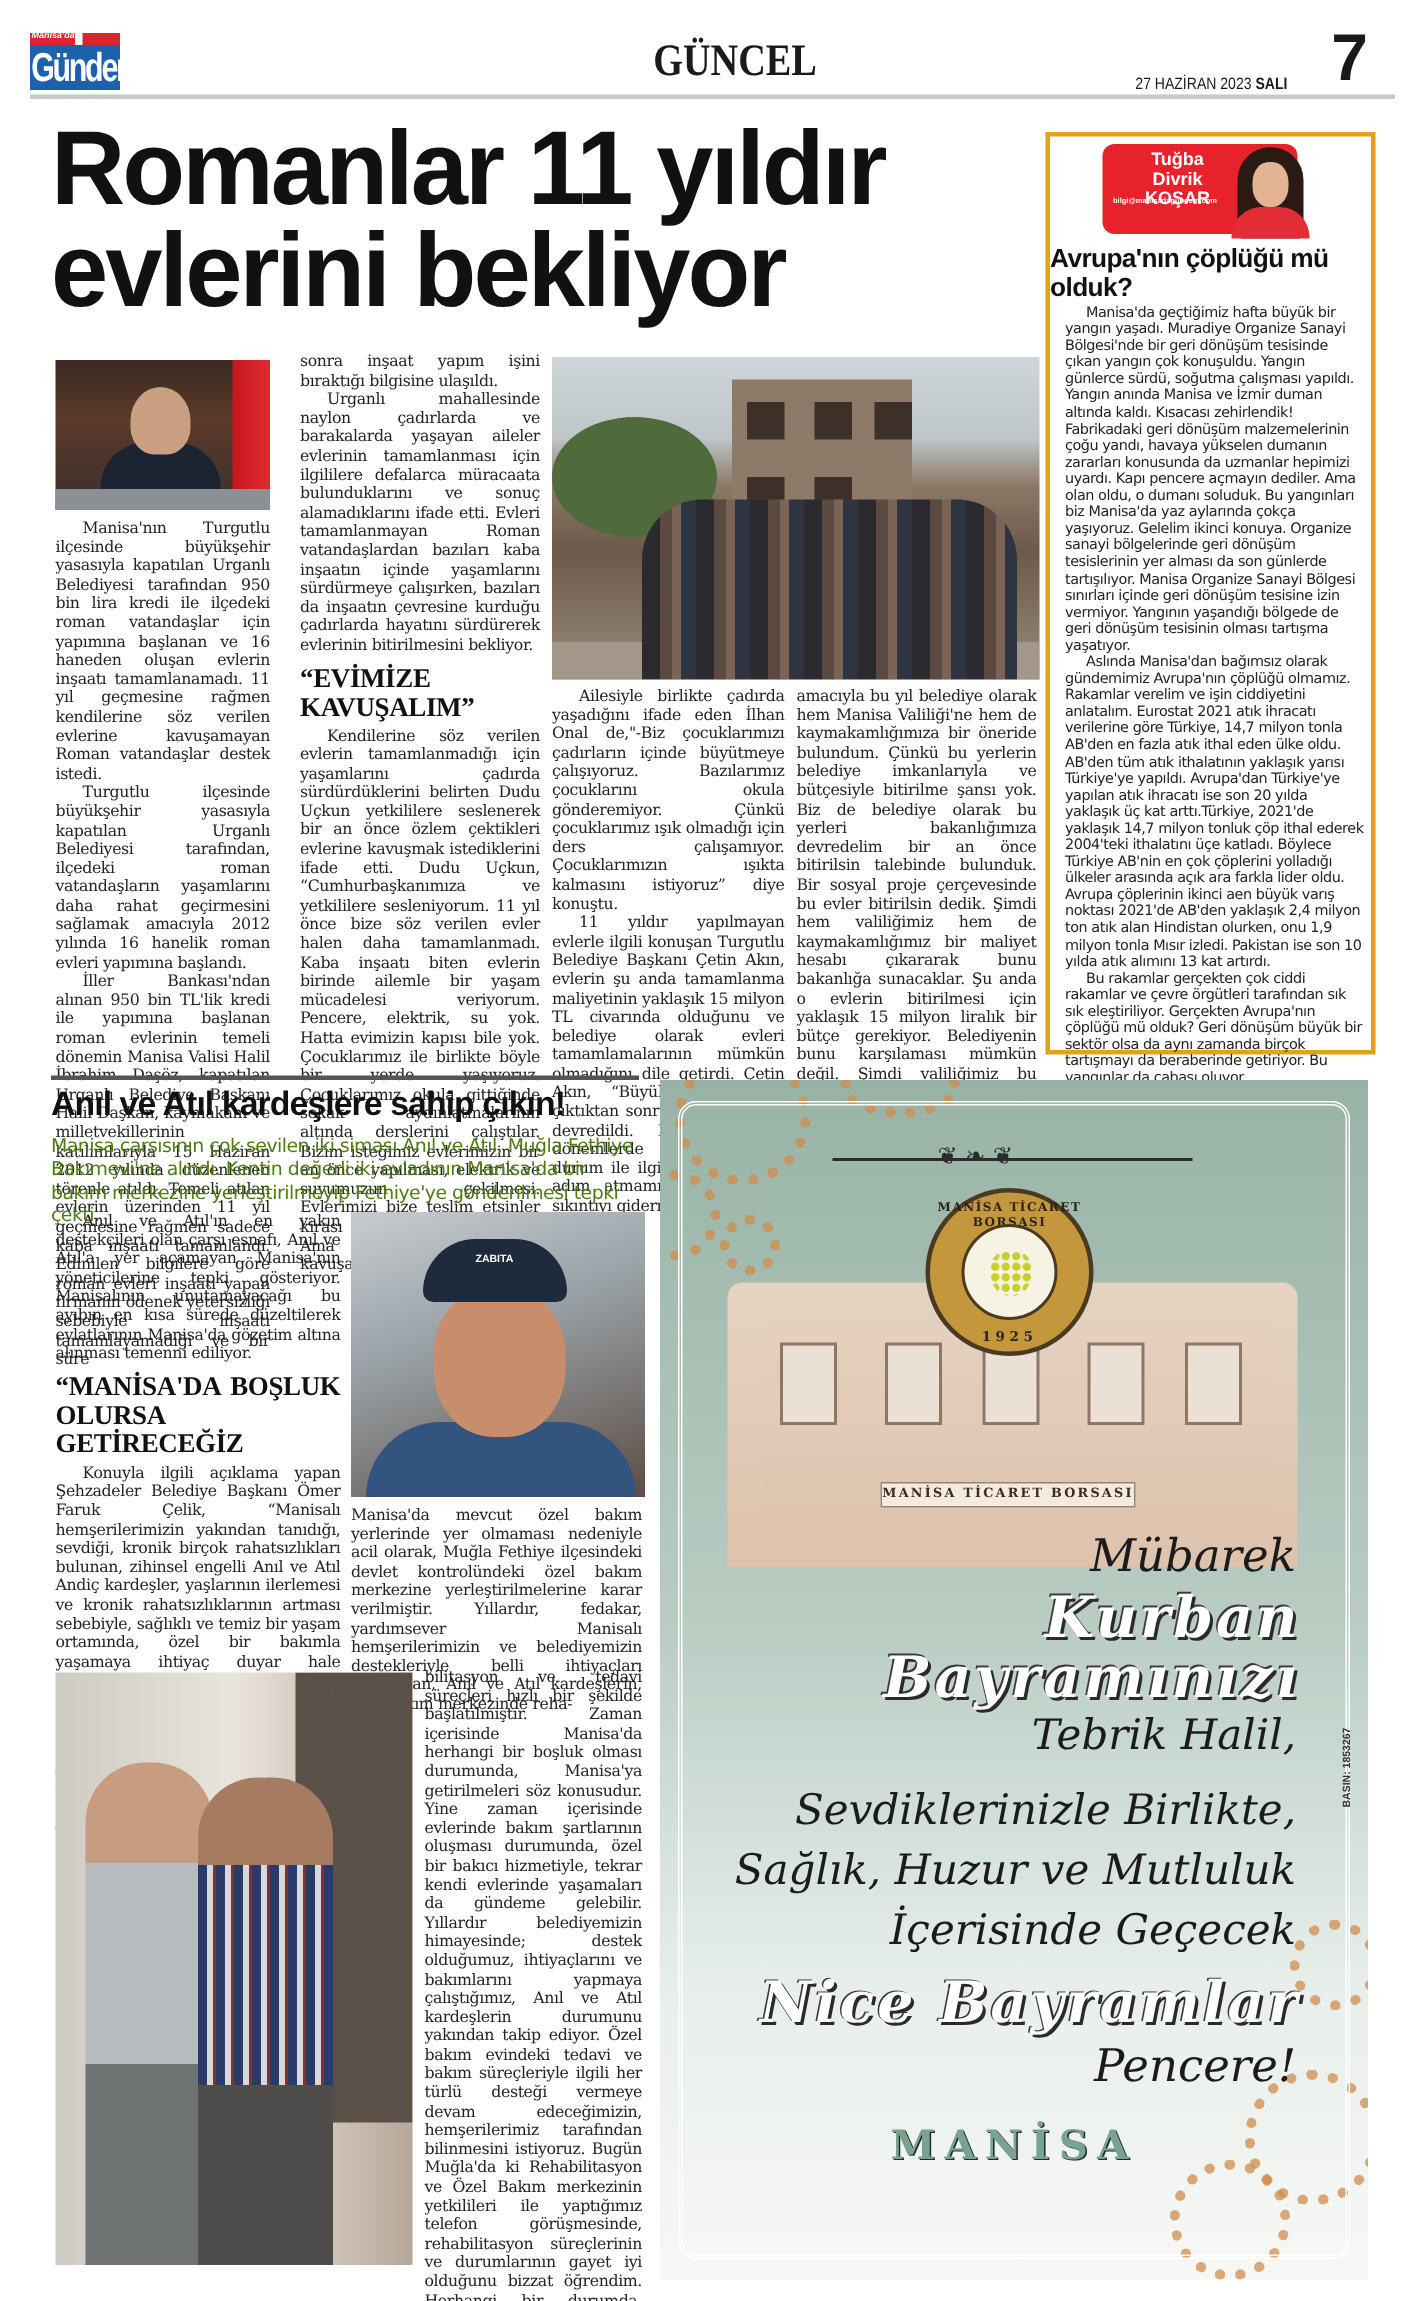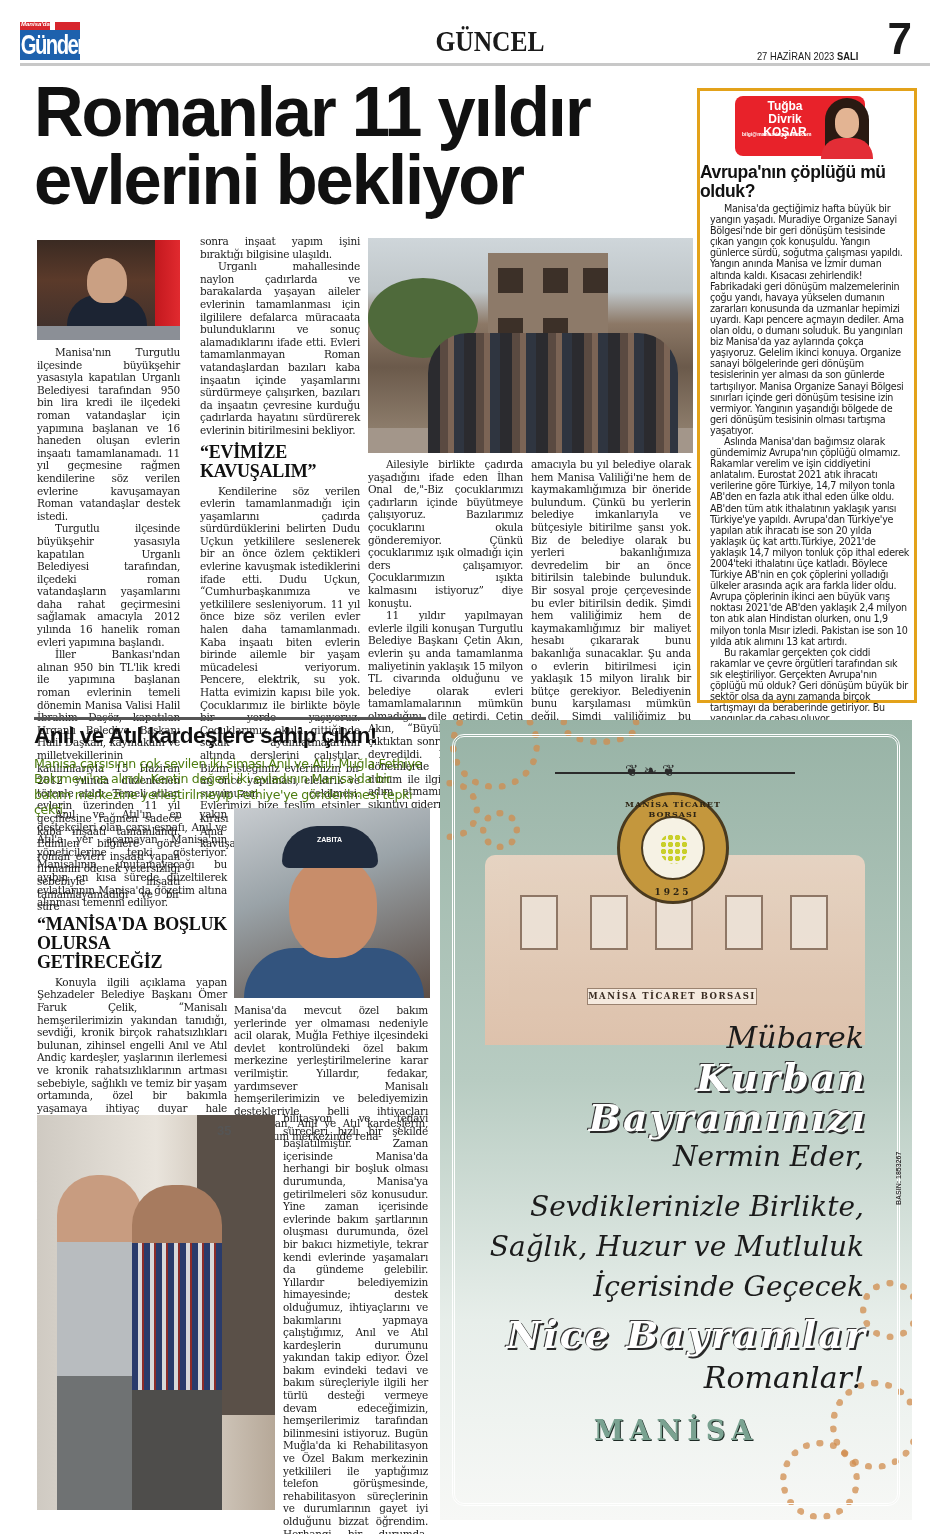--- a/index.html
+++ b/index.html
@@ -244,23 +244,23 @@
     <div class="ring-text">MANİSA TİCARET BORSASI</div>
     <div class="inner">
       <div class="grapes"></div>
     </div>
     <div class="year">1925</div>
   </div>
 
   <div class="script" style="right:48px; top:300px; font-size:30px;">Mübarek</div>
   <div class="block" style="right:45px; top:335px;">Kurban</div>
   <div class="block" style="right:45px; top:375px;">Bayramınızı</div>
-  <div class="script" style="right:48px; top:420px; font-size:28px;">Nermin Eder,</div>
+  <div class="script" style="right:48px; top:420px; font-size:28px;">Tebrik Halil,</div>
   <div class="script" style="right:48px; top:510px; font-size:28px;">Sağlık, Huzur ve Mutluluk</div>
   <div class="script" style="right:48px; top:470px; font-size:28px;">Sevdiklerinizle Birlikte,</div>
   <div class="script" style="right:48px; top:550px; font-size:28px;">İçerisinde Geçecek</div>
   <div class="block" style="right:45px; top:592px;">Nice Bayramlar</div>
-  <div class="script" style="right:48px; top:640px; font-size:30px;">Romanlar!</div>
+  <div class="script" style="right:48px; top:640px; font-size:30px;">Pencere!</div>
 
   <div class="brand" style="top:695px;">MANİSA</div>
 
   <div class="basin">BASIN: 1853267</div>
 </div>
 
 </body></html>

